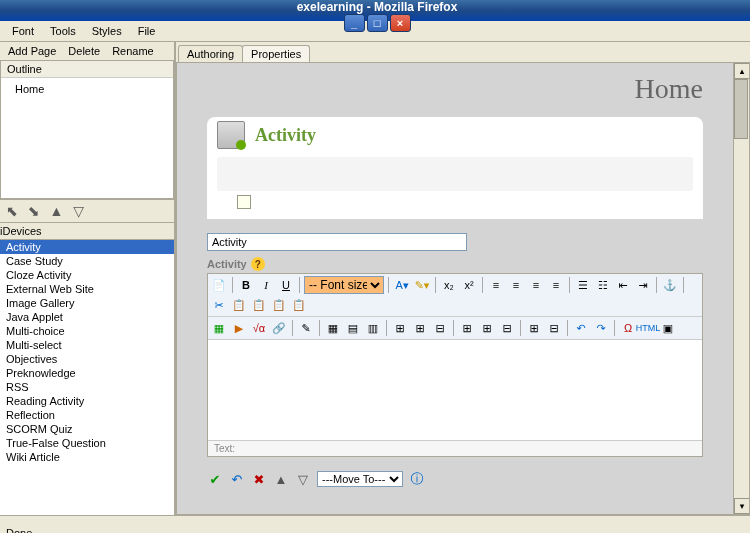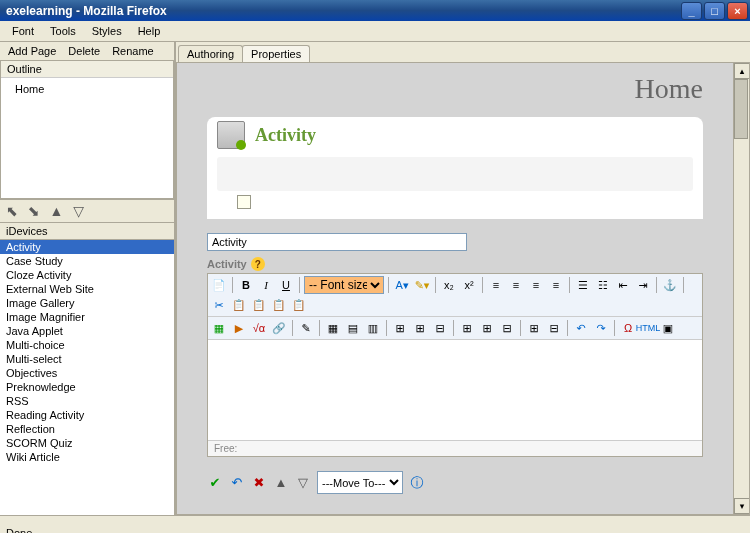--- a/index.html
+++ b/index.html
@@ -1,34 +1,34 @@
 <!DOCTYPE html>
 <html><head>
 <meta charset="utf-8">
 <style>
 * { box-sizing: border-box; margin: 0; padding: 0; }
 body { font-family: Tahoma, Arial, sans-serif; font-size: 11px; width: 750px; height: 533px; background: #ece9d8; overflow: hidden; color: #000; }
-.titlebar { height: 21px; background: linear-gradient(to bottom, #3b6ea5 0%, #1e4a87 50%, #0842a8 100%); display: flex; align-items: center; padding: 0 2px 0 6px; color: #fff; }
+.titlebar { height: 21px; background: linear-gradient(to bottom, #3b6ea5 0%, #1e4a87 50%, #0842a8 100%); display: flex; align-items: center; padding: 0 2px 0 6px; color: #fff; flex-direction: column; }
 .titlebar-text { font-weight: bold; font-size: 12px; flex: 1; }
 .titlebar-btns { display: flex; gap: 2px; }
 .titlebar-btn { width: 21px; height: 18px; background: linear-gradient(to bottom, #5a8cd6, #3265b8); border: 1px solid #1a3a6e; border-radius: 3px; color: #fff; display: flex; align-items: center; justify-content: center; font-family: Arial; font-weight: bold; cursor: pointer; }
 .titlebar-btn.close { background: linear-gradient(to bottom, #e87060, #d04020); }
 .menubar { height: 21px; background: #ece9d8; border-bottom: 1px solid #aca899; display: flex; align-items: center; padding: 0 4px; }
 .menu-item { padding: 2px 8px; cursor: pointer; }
 .app-body { display: flex; height: 473px; }
 .left-col { width: 176px; display: flex; flex-direction: column; border-right: 2px solid #aca899; background: #ece9d8; }
 .toolbar-page { height: 18px; display: flex; align-items: center; padding: 0 4px; gap: 4px; }
 .tool-lbl { padding: 1px 4px; cursor: pointer; }
 .outline-panel { border: 1px solid #aca899; background: #ece9d8; margin: 0; }
 .outline-header { background: #f0eee0; padding: 2px 6px; border-bottom: 1px solid #ccc; }
 .outline-tree { background: #fff; height: 120px; padding: 4px 6px; }
 .outline-item { padding: 1px 8px; cursor: pointer; }
 .nav-arrows { height: 24px; display: flex; align-items: center; gap: 10px; padding: 0 6px; border-top: 1px solid #aca899; border-bottom: 1px solid #aca899; }
 .nav-arrow { cursor: pointer; font-size: 14px; color: #5a5a5a; }
-.idevices-header { padding: 2px 6px; background: #ece9d8; border-bottom: 1px solid #aca899; }
+.idevices-header { padding: 2px 0; background: #ece9d8; border-bottom: 1px solid #aca899; }
 .idevices-list { flex: 1; background: #fff; overflow-y: auto; }
 .idevice-item { padding: 1px 6px; cursor: pointer; }
 .idevice-item.selected { background: #316ac5; color: #fff; }
 .right-col { flex: 1; display: flex; flex-direction: column; background: #ece9d8; }
 .tabs-row { height: 20px; display: flex; align-items: flex-end; padding-left: 2px; background: #ece9d8; }
 .tab { padding: 2px 8px; border: 1px solid #aca899; border-bottom: none; background: #f6f4ea; cursor: pointer; border-radius: 3px 3px 0 0; margin-right: -1px; }
 .tab.active { background: #ece9d8; position: relative; z-index: 2; }
 .content-area { flex: 1; background: #d4d4d4; border: 1px solid #aca899; position: relative; overflow-y: auto; padding-right: 16px; }
 .scrollbar-v { position: absolute; right: 0; top: 0; bottom: 0; width: 16px; background: #ece9d8; border-left: 1px solid #aca899; }
 .scroll-thumb { width: 14px; height: 60px; background: #c8c6b8; border: 1px solid #9a988a; position: absolute; top: 16px; left: 0; }
@@ -48,40 +48,40 @@
 .help-icon { width: 14px; height: 14px; background: #ffcc33; border-radius: 50%; display: inline-flex; align-items: center; justify-content: center; font-weight: bold; color: #663300; font-size: 10px; }
 .editor { border: 1px solid #aca899; background: #fff; }
 .ed-toolbar { background: #eef3fa; border-bottom: 1px solid #ccc; padding: 2px; display: flex; flex-wrap: wrap; align-items: center; gap: 2px; }
 .ed-btn { width: 18px; height: 18px; border: 1px solid transparent; display: flex; align-items: center; justify-content: center; cursor: pointer; font-size: 11px; }
 .ed-sep { width: 1px; height: 16px; background: #aaa; margin: 0 2px; }
 .ed-select { font-size: 12px; border: 1px solid #7f9db9; background: #fdba74; height: 18px; }
 .ed-body { height: 100px; background: #fff; }
 .ed-path { padding: 2px 6px; color: #888; border-top: 1px solid #ccc; font-size: 10px; background:#f6f6f6;}
 .action-row { margin: 10px 30px; display: flex; align-items: center; gap: 6px; }
 .act-icon { width: 16px; height: 16px; cursor: pointer; display:flex;align-items:center;justify-content:center;font-size:13px; }
-.move-select { border: 1px solid #7f9db9; font-size: 11px; background: #fff; height: 23px; }
+.move-select { border: 1px solid #7f9db9; font-size: 11px; background: #fff; height: 16px; }
 .statusbar { height: 34px; background: #ece9d8; border-top: 1px solid #aca899; padding: 2px 6px; display: flex; align-items: center; }
 </style>
 </head>
 <body>
 
 <div class="titlebar">
   <span class="titlebar-text">exelearning - Mozilla Firefox</span>
   <div class="titlebar-btns">
     <div class="titlebar-btn">_</div>
     <div class="titlebar-btn">□</div>
     <div class="titlebar-btn close">×</div>
   </div>
 </div>
 
 <div class="menubar">
   <span class="menu-item">Font</span>
   <span class="menu-item">Tools</span>
   <span class="menu-item">Styles</span>
-  <span class="menu-item">Help</span>
+  <span class="menu-item">File</span>
 </div>
 
 <div class="app-body">
   <div class="left-col">
     <div class="toolbar-page">
       <span class="tool-lbl">Add Page</span>
       <span class="tool-lbl">Delete</span>
       <span class="tool-lbl">Rename</span>
     </div>
     <div class="outline-panel">
@@ -96,30 +96,30 @@
       <span class="nav-arrow">▲</span>
       <span class="nav-arrow">▽</span>
     </div>
     <div class="idevices-header">iDevices</div>
     <div class="idevices-list">
       <div class="idevice-item selected">Activity</div>
       <div class="idevice-item">Case Study</div>
       <div class="idevice-item">Cloze Activity</div>
       <div class="idevice-item">External Web Site</div>
       <div class="idevice-item">Image Gallery</div>
-      <div class="idevice-item">Image Magnifier</div>
       <div class="idevice-item">Java Applet</div>
       <div class="idevice-item">Multi-choice</div>
       <div class="idevice-item">Multi-select</div>
       <div class="idevice-item">Objectives</div>
       <div class="idevice-item">Preknowledge</div>
       <div class="idevice-item">RSS</div>
       <div class="idevice-item">Reading Activity</div>
       <div class="idevice-item">Reflection</div>
       <div class="idevice-item">SCORM Quiz</div>
+      <div class="idevice-item">True-False Question</div>
       <div class="idevice-item">Wiki Article</div>
     </div>
   </div>
 
   <div class="right-col">
     <div class="tabs-row">
       <div class="tab active">Authoring</div>
       <div class="tab">Properties</div>
     </div>
     <div class="content-area">
@@ -197,21 +197,21 @@
             <span class="ed-btn">⊟</span>
             <span class="ed-sep"></span>
             <span class="ed-btn" style="color:#06c">↶</span>
             <span class="ed-btn" style="color:#06c">↷</span>
             <span class="ed-sep"></span>
             <span class="ed-btn" style="color:#b00">Ω</span>
             <span class="ed-btn" style="color:#06c;font-size:9px">HTML</span>
             <span class="ed-btn">▣</span>
           </div>
           <div class="ed-body"></div>
-          <div class="ed-path">Free:</div>
+          <div class="ed-path">Text:</div>
         </div>
       </div>
 
       <div class="action-row">
         <span class="act-icon" style="color:#090">✔</span>
         <span class="act-icon" style="color:#06c">↶</span>
         <span class="act-icon" style="color:#b00">✖</span>
         <span class="act-icon" style="color:#555">▲</span>
         <span class="act-icon" style="color:#555">▽</span>
         <select class="move-select"><option>---Move To---</option></select>

